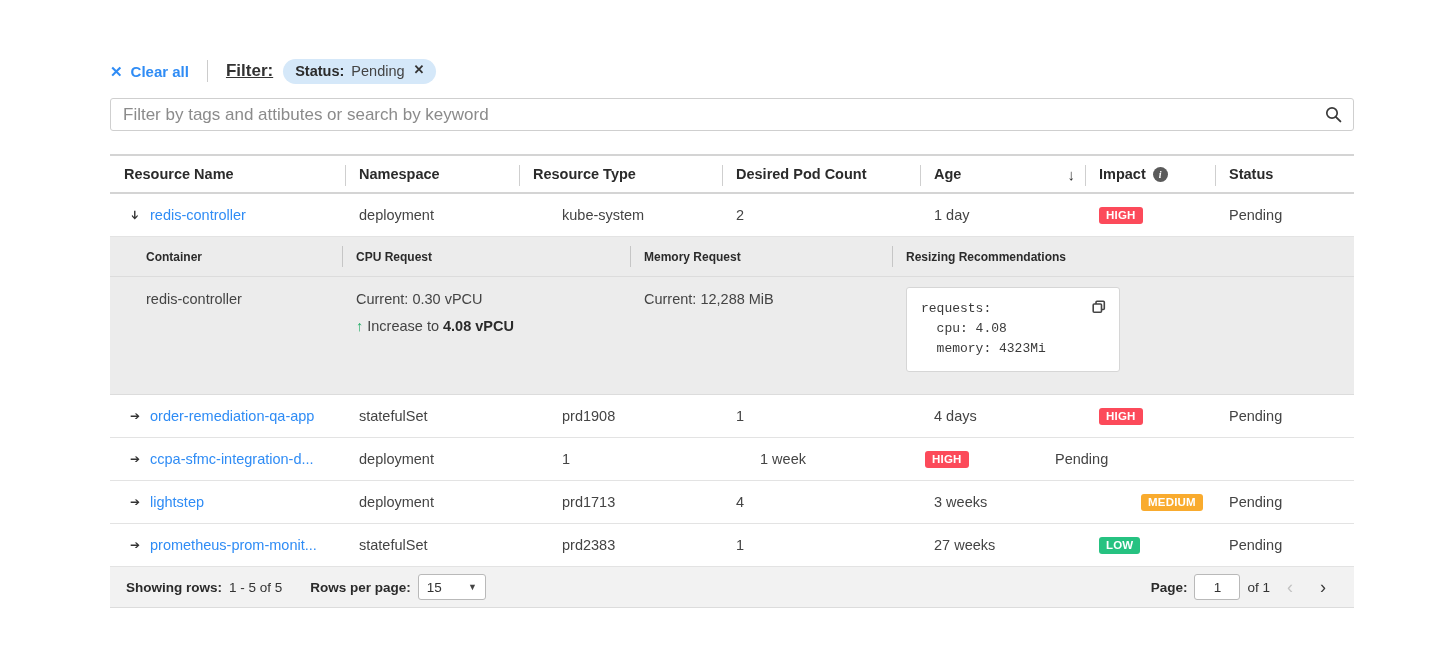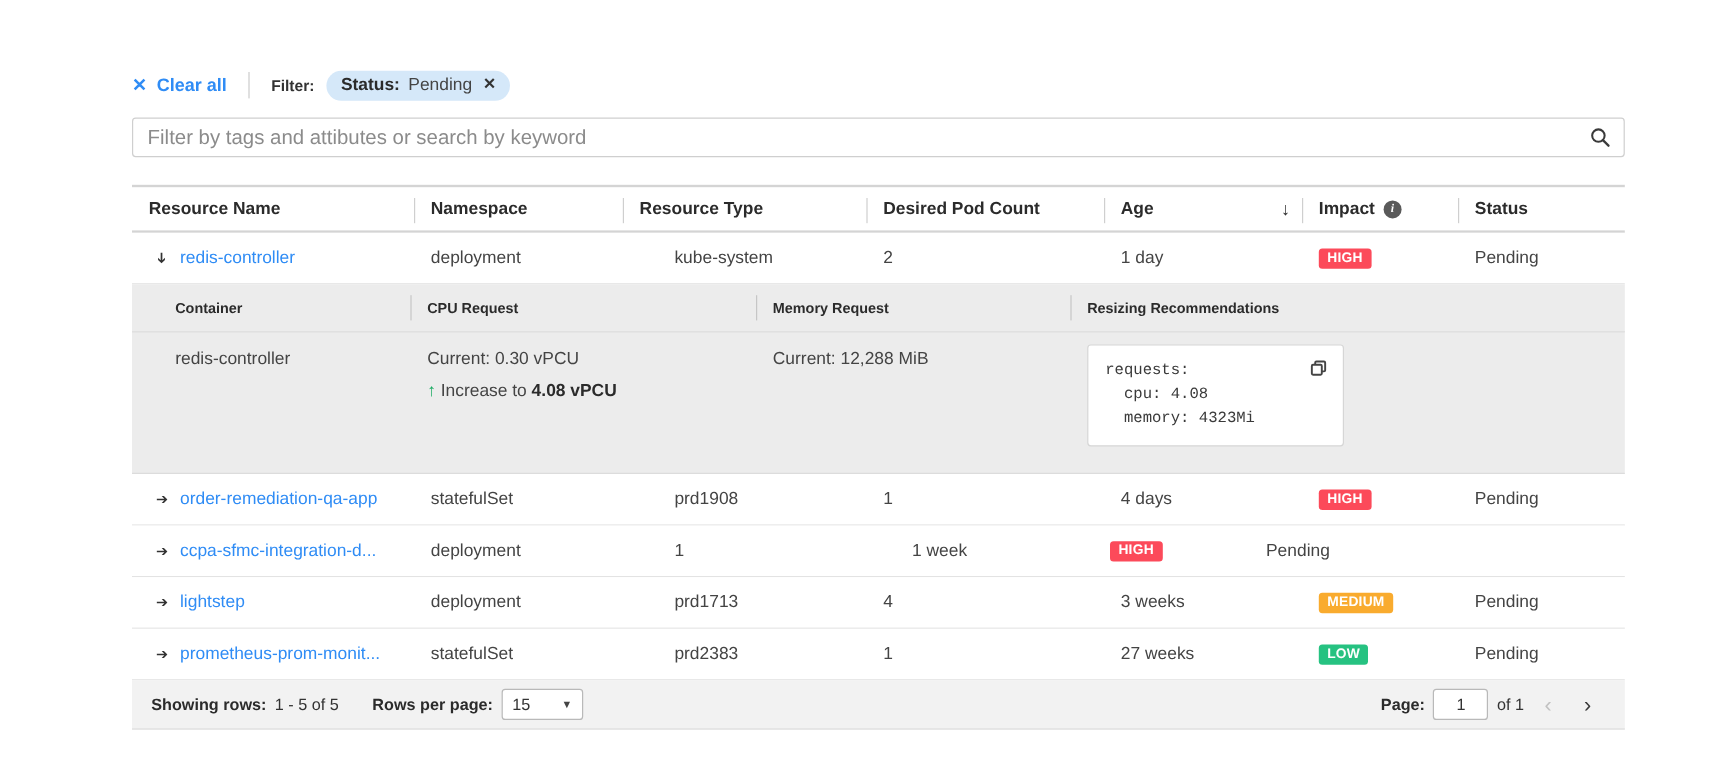--- a/index.html
+++ b/index.html
@@ -22,21 +22,21 @@
     display: flex; align-items: center; gap: 8px;
     color: #2f8cf5; font-size: 15px; font-weight: bold;
     cursor: pointer; user-select: none;
   }
   .clear-all .x-glyph {
     font-size: 15px; font-weight: bold; line-height: 1; color: #2f8cf5;
   }
   .bar-divider {
     width: 1px; height: 22px; background: #cccccc; margin: 0 18px;
   }
-  .filter-label { font-size: 13px; font-weight: bold; color: #333; }
+  .filter-label { font-size: 17px; font-weight: bold; color: #333; text-decoration: underline; }
   .chip {
     display: inline-flex; align-items: flex-start; gap: 7px;
     background: #d5e8f9; border-radius: 13px;
     padding: 4px 12px 5px 12px; margin-left: 10px;
     font-size: 14.5px; color: #444;
   }
   .chip b { font-weight: bold; color: #2b2b2b; }
   .chip .chip-x {
     font-size: 13px; font-weight: bold; color: #333; cursor: pointer;
     line-height: 1; margin-left: 2px;
@@ -110,21 +110,21 @@
     width: 22px; display: inline-flex; align-items: center; justify-content: center;
     color: #333; font-size: 13px; cursor: pointer; flex: none; margin-right: 4px;
   }
   .link { color: #2f8cf5; cursor: pointer; }
 
   .badge {
     display: inline-block; padding: 2px 7px 3px 7px; border-radius: 3px;
     font-size: 11.5px; font-weight: bold; color: #fff; letter-spacing: .2px;
   }
   .badge-high   { background: #fc4a5a; }
-  .badge-medium { background: #f9ab2e; }
+  .badge-medium { background: #f9ab2e; margin-left: 42px; }
   .badge-low    { background: #26c281; }
 
   
   .detail { background: #ececec; border-bottom: 1px solid #dcdcdc; }
   .detail-head {
     display: flex; align-items: center; height: 40px;
     border-bottom: 1px solid #dcdcdc;
   }
   .dth {
     font-size: 12px; font-weight: bold; color: #2b2b2b;

